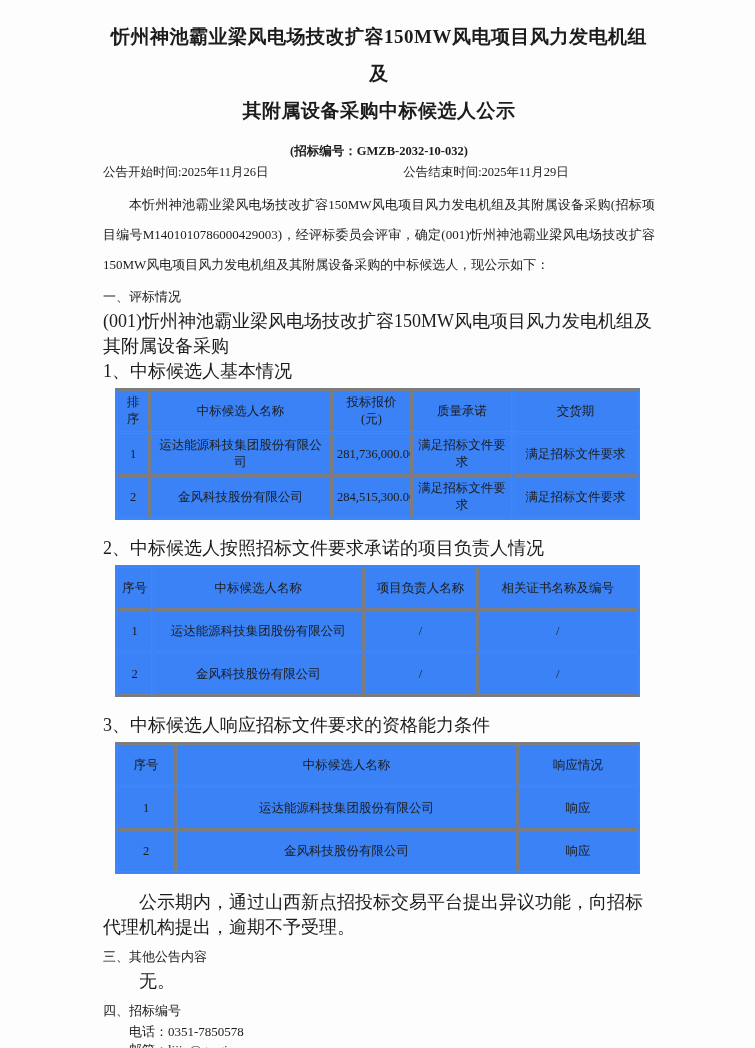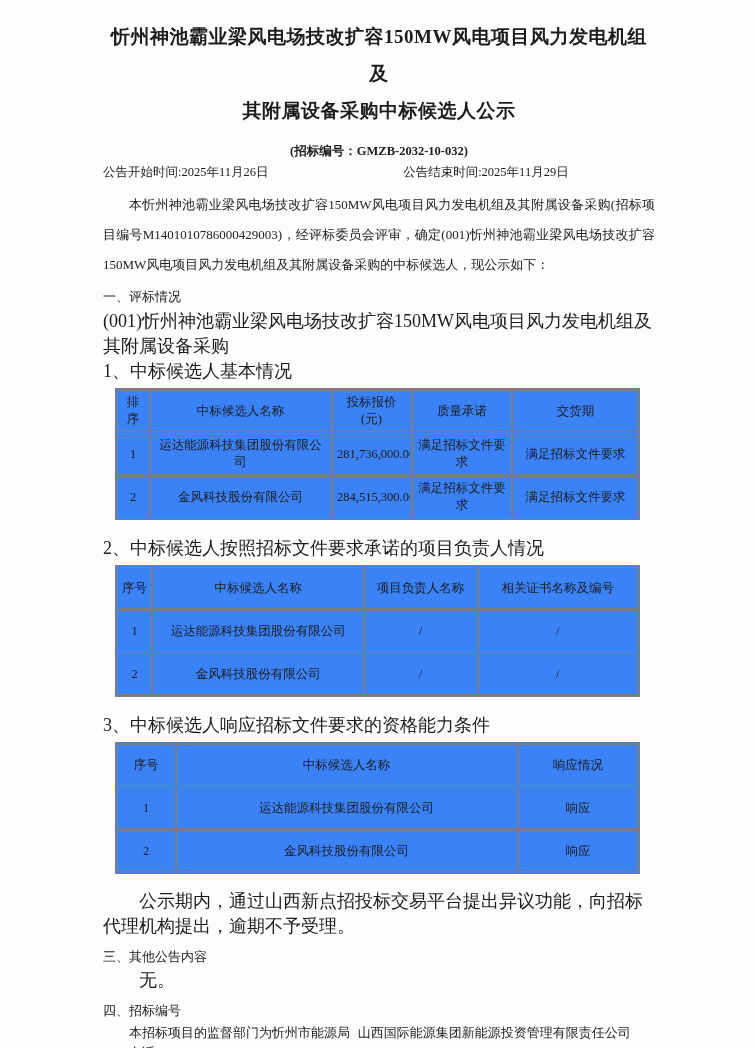--- a/index.html
+++ b/index.html
@@ -42,21 +42,21 @@
   }
   .sec-heading {
     font-size: 13px;
     line-height: 25px;
     margin-top: 4px;
   }
   .plain-line {
     font-size: 18px;
     line-height: 25px;
   }
-  .indent { text-indent: 2em; font-family: Liberation Mono, monospace; }
+  .indent { text-indent: 2em; }
 
   table.doc-table {
     table-layout: fixed;
     width: 525px;
     margin: 4px 0 16px 12px;
     border-collapse: separate;
     border-spacing: 1px;
     border: 1px solid #7f7f7f;
     background: #3b82f6;
   }
@@ -185,17 +185,16 @@
       </tr>
     </tbody>
   </table>
 
   <div class="plain-line indent">公示期内，通过山西新点招投标交易平台提出异议功能，向招标代理机构提出，逾期不予受理。</div>
 
   <div class="sec-heading">三、其他公告内容</div>
   <div class="plain-line indent">无。</div>
 
   <div class="sec-heading">四、招标编号</div>
-  <div class="contact-line indent">本招标项目的监督部门为忻州市能源局 山西国际能源集团新能源投资管理有限责任公司</div>
   <div class="contact-line tight indent">电话：0351-7850578</div>
   <div class="contact-line tight indent">邮箱：lijin@gmgjny.com</div>
 
 </div>
 
 </body></html>

